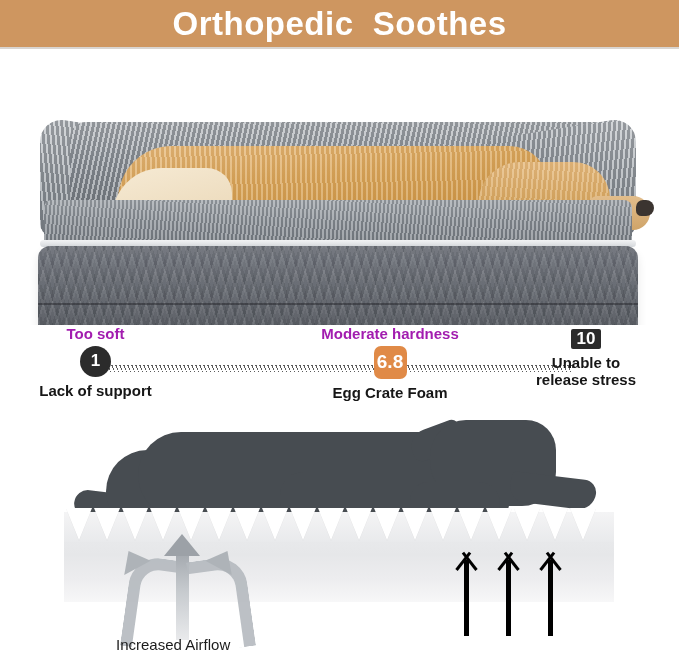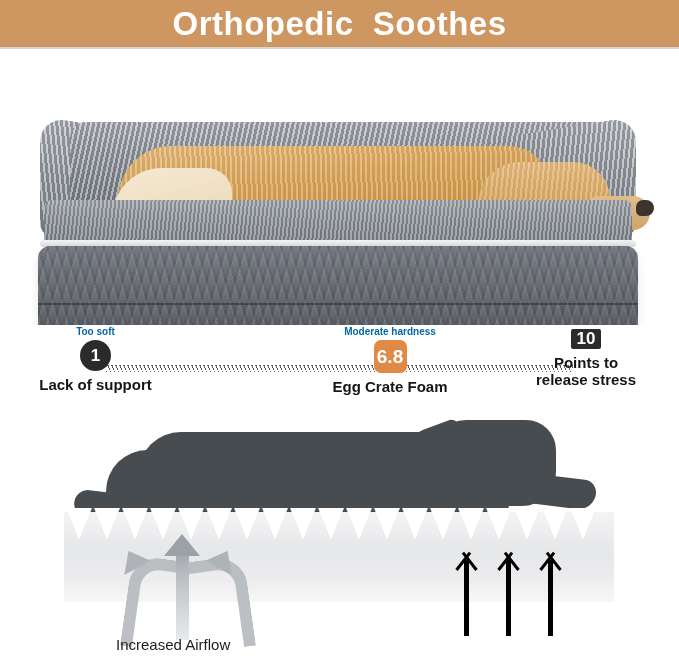--- a/index.html
+++ b/index.html
@@ -147,21 +147,21 @@
     position:absolute;left:0;top:326px;width:679px;height:92px;
   }
   .scale-track{
     position:absolute;left:106px;top:39px;width:467px;height:7px;
     background-image:repeating-linear-gradient(66deg,
       #5c5c5c 0px,#5c5c5c 1px,transparent 1px,transparent 4px);
     background-size:4px 7px;
   }
   .scale-stop{position:absolute;top:0;text-align:center;}
   .scale-top-label{
-    font-size:10px;font-weight:bold;color:#0369a1;white-space:nowrap;line-height:1.1;
+    font-size:15px;font-weight:bold;color:#a21caf;white-space:nowrap;line-height:1.1;
   }
   .scale-bottom-label{
     font-size:15px;font-weight:bold;color:#161616;white-space:nowrap;line-height:1.15;
     margin-top:5px;
   }
   .marker{
     display:inline-flex;align-items:center;justify-content:center;
     color:#ffffff;font-weight:bold;margin-top:3px;
   }
   .marker-soft{
@@ -330,21 +330,21 @@
 
   <div class="scale-stop stop-mid">
     <div class="scale-top-label">Moderate hardness</div>
     <div class="marker marker-mid">6.8</div>
     <div class="scale-bottom-label">Egg Crate Foam</div>
   </div>
 
   <div class="scale-stop stop-hard">
     <div class="marker marker-hard">10</div>
     <div class="scale-bottom-label">
-      <div>Points to</div>
+      <div>Unable to</div>
       <div>release stress</div>
     </div>
   </div>
 </div>
 
 <div class="diagram">
 
   <div class="silhouette">
     <div class="sil-tail"></div>
     <div class="sil-rear"></div>

